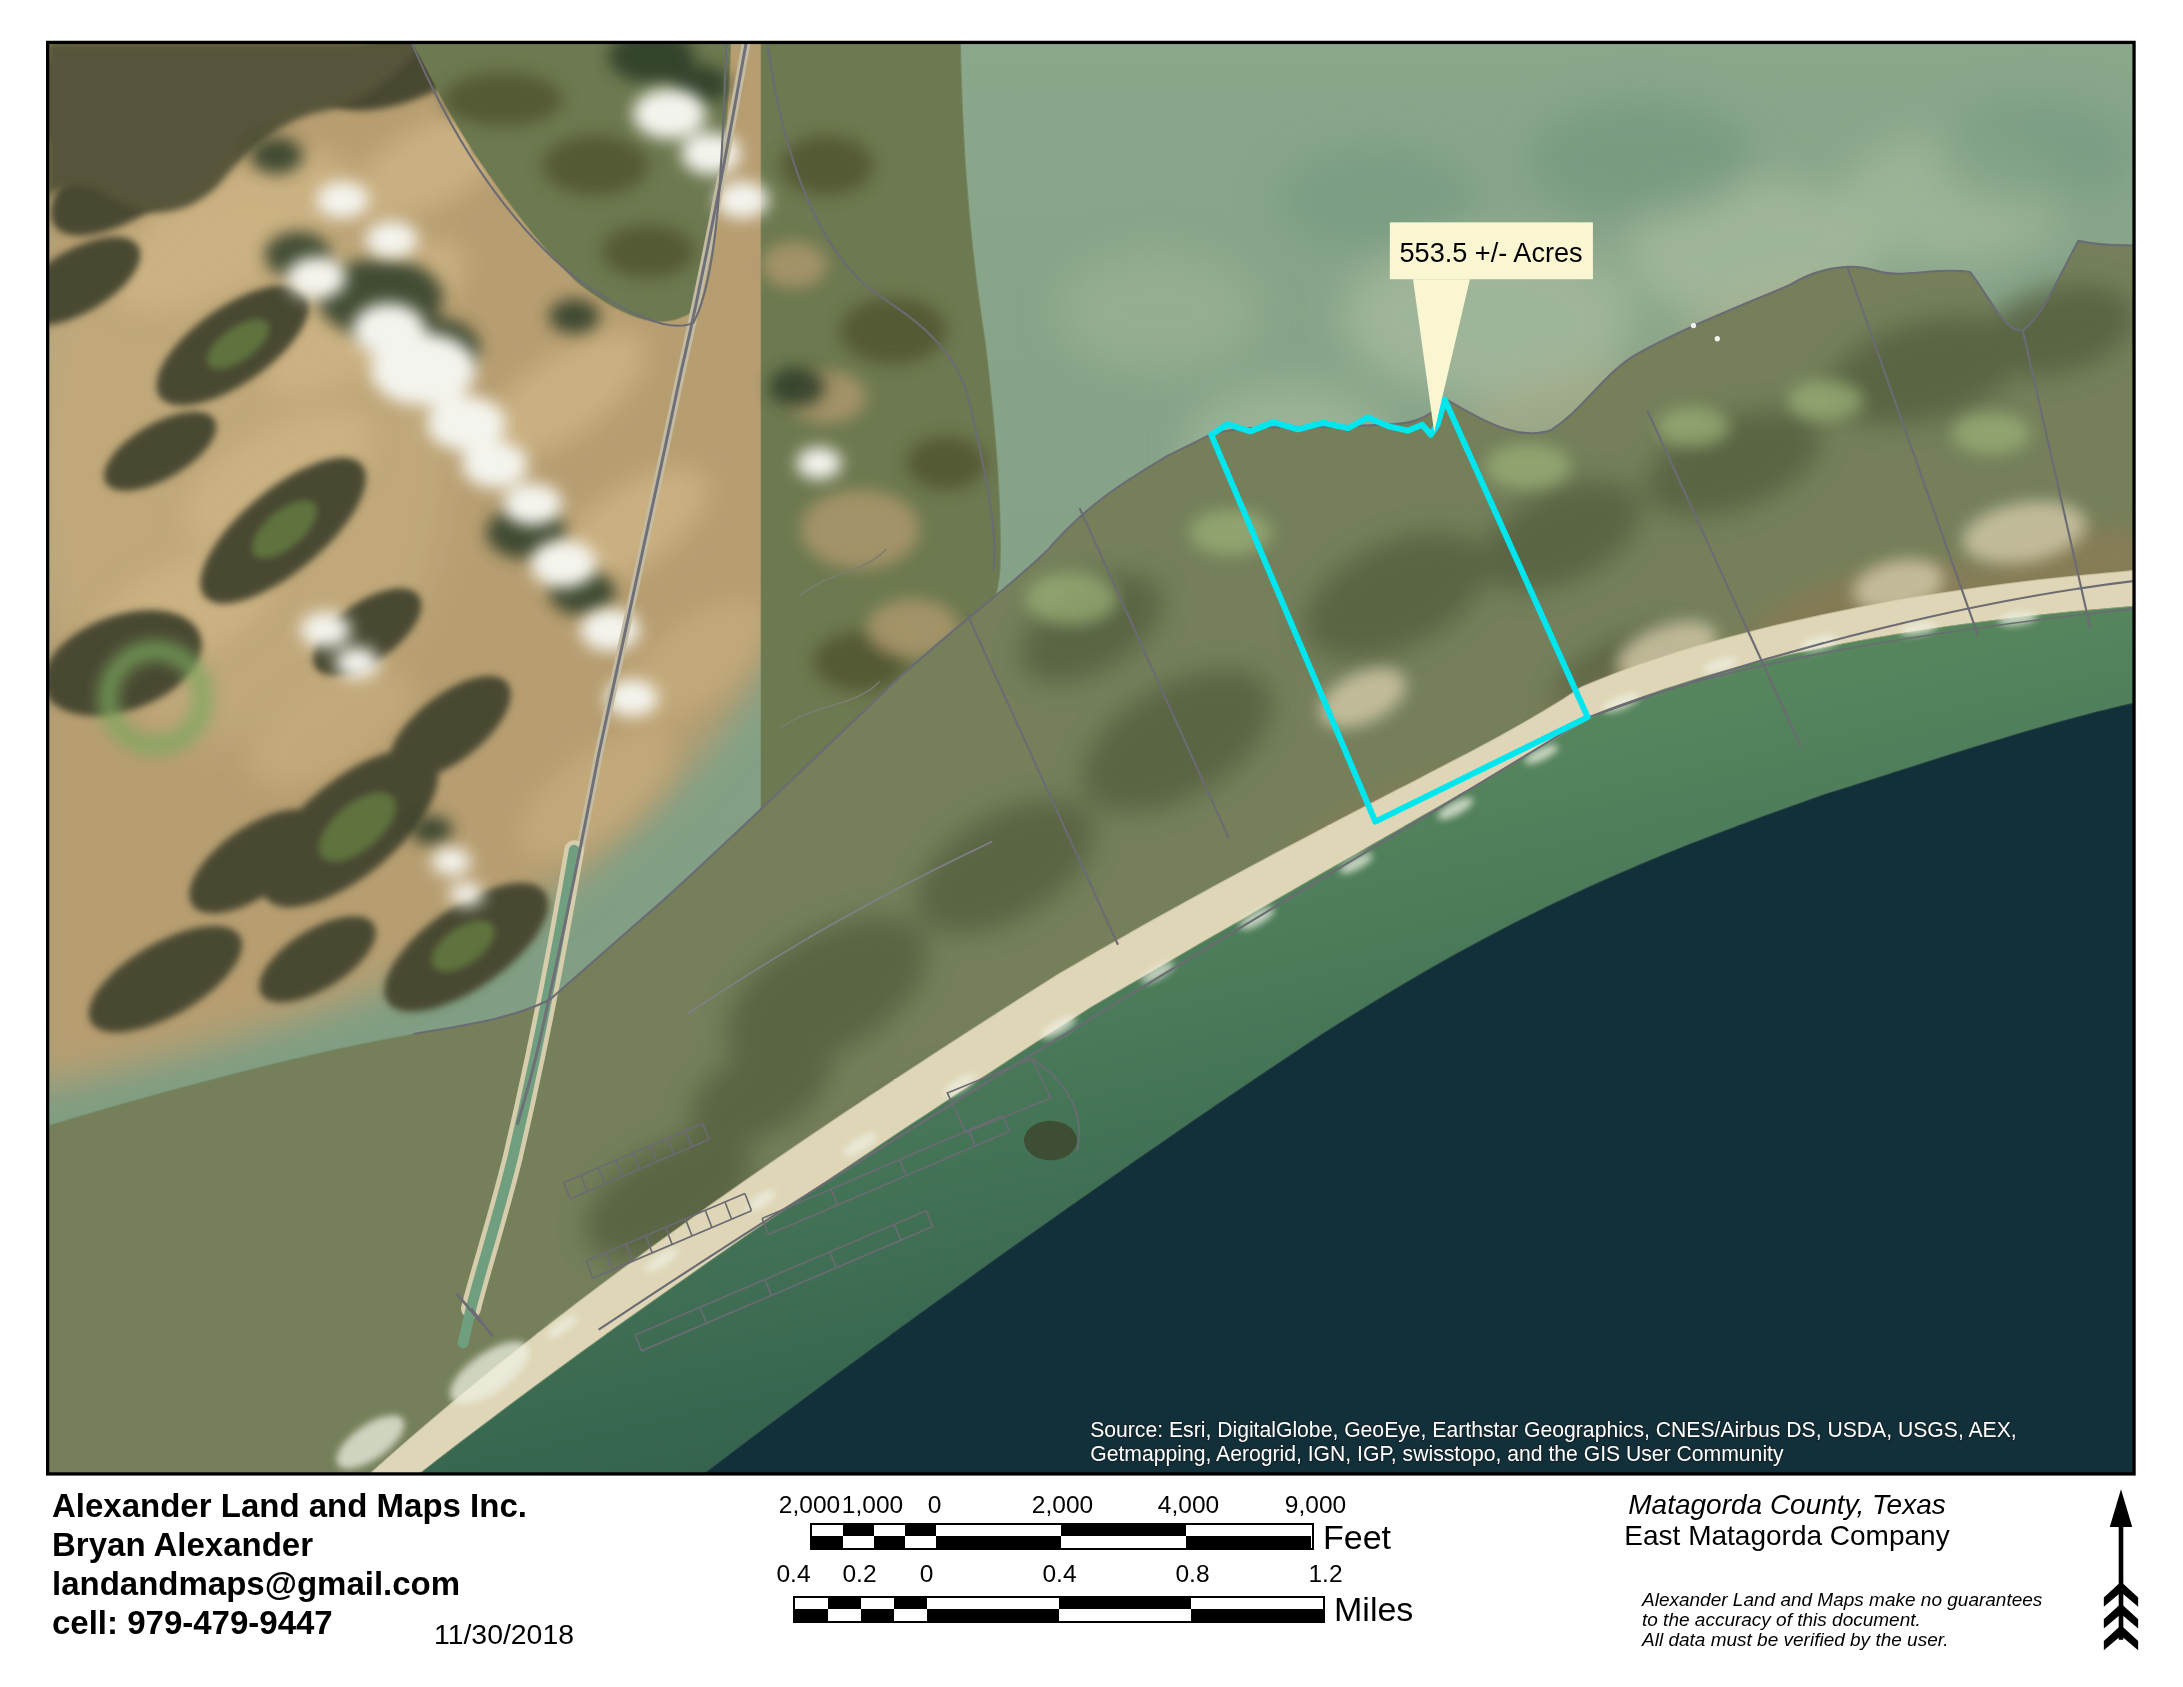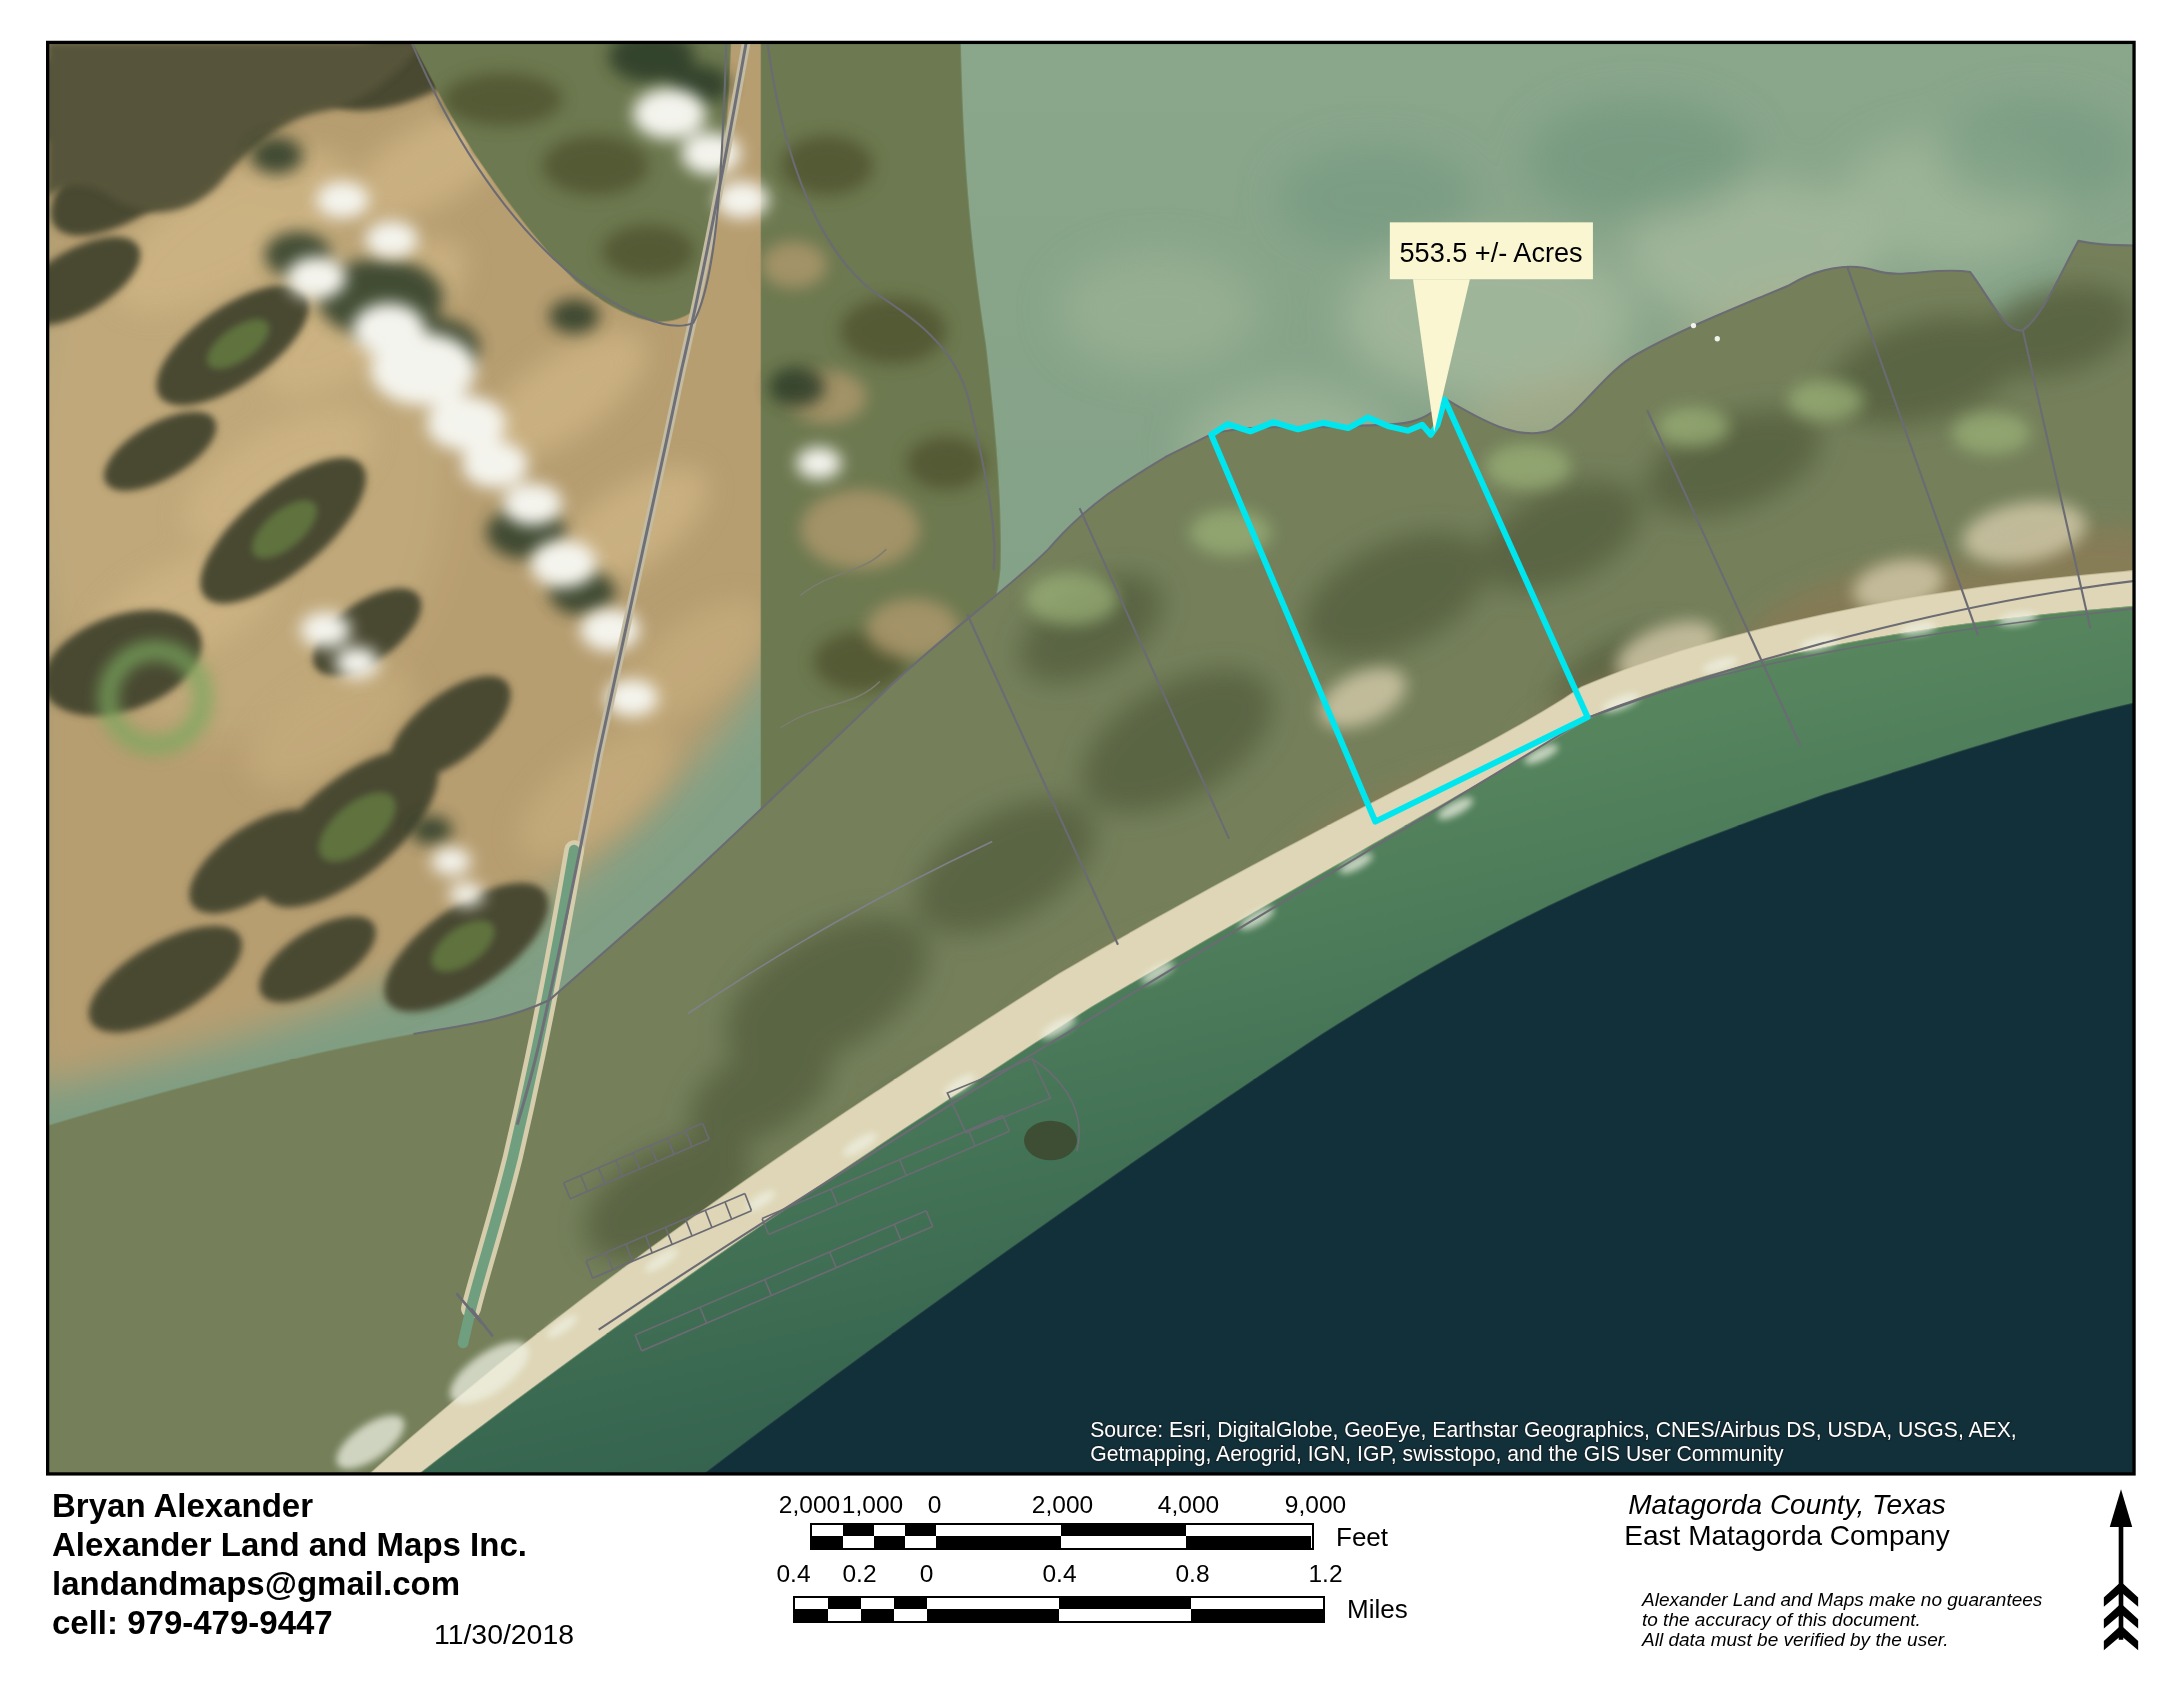--- a/index.html
+++ b/index.html
@@ -33,21 +33,21 @@
 
   .scalebar{display:flex;border:2.6px solid #000;height:26.5px;box-sizing:border-box;background:#fff;}
   .feet-bar{left:810px;top:1523px;width:504px;}
   .mile-bar{left:793px;top:1596px;width:532px;}
   .cell{display:flex;flex-direction:column;height:100%;}
   .cell>div{flex:1;}
   .feet-bar .sm{width:31px}.feet-bar .bg{width:125px}
   .mile-bar .sm{width:33px}.mile-bar .bg{width:132px}
   .wb .t{background:#fff}.wb .b{background:#000}
   .bw .t{background:#000}.bw .b{background:#fff}
-  .unit{font-size:26px;line-height:26.5px;margin-left:13px;}
+  .unit{font-size:34px;line-height:26.5px;}
   #feet-unit{left:1323px;top:1524px;}
   #mile-unit{left:1334px;top:1596px;}
 
   
   .created{left:1542px;top:1489px;width:490px;text-align:center;}
   .created .l1{font-size:30px;line-height:36px;}
   .created .l2{font-size:28px;line-height:31px;font-style:italic;}
   .created .l3{font-size:28px;line-height:31px;}
   .disclaimer{left:1642px;top:1590px;font-style:italic;font-size:19px;line-height:20px;}
   #north{left:2101px;top:1486px;}
@@ -352,22 +352,22 @@
     <g font-size="32" fill="#ffffff" stroke="#13262d" stroke-width="4" paint-order="stroke" style="font-family:'Liberation Sans',sans-serif;">
       <text x="1648" y="2172">Source: Esri, DigitalGlobe, GeoEye, Earthstar Geographics, CNES/Airbus DS, USDA, USGS, AEX,</text>
       <text x="1648" y="2209">Getmapping, Aerogrid, IGN, IGP, swisstopo, and the GIS User Community</text>
     </g>
   </g>
 
   <rect x="72" y="64" width="3154" height="2164" fill="none" stroke="#000" stroke-width="5"></rect>
 </svg>
 
 <div class="abs contact">
+  <div>Alexander Land and Maps Inc.</div>
   <div>Bryan Alexander</div>
-  <div>Alexander Land and Maps Inc.</div>
   <div>landandmaps@gmail.com</div>
   <div>cell: 979-479-9447</div>
 </div>
 
 <div class="abs date">11/30/2018</div>
 
 <div class="abs ticks feet-ticks">
   <span>2,000</span>
   <span>1,000</span>
   <span>0</span>

